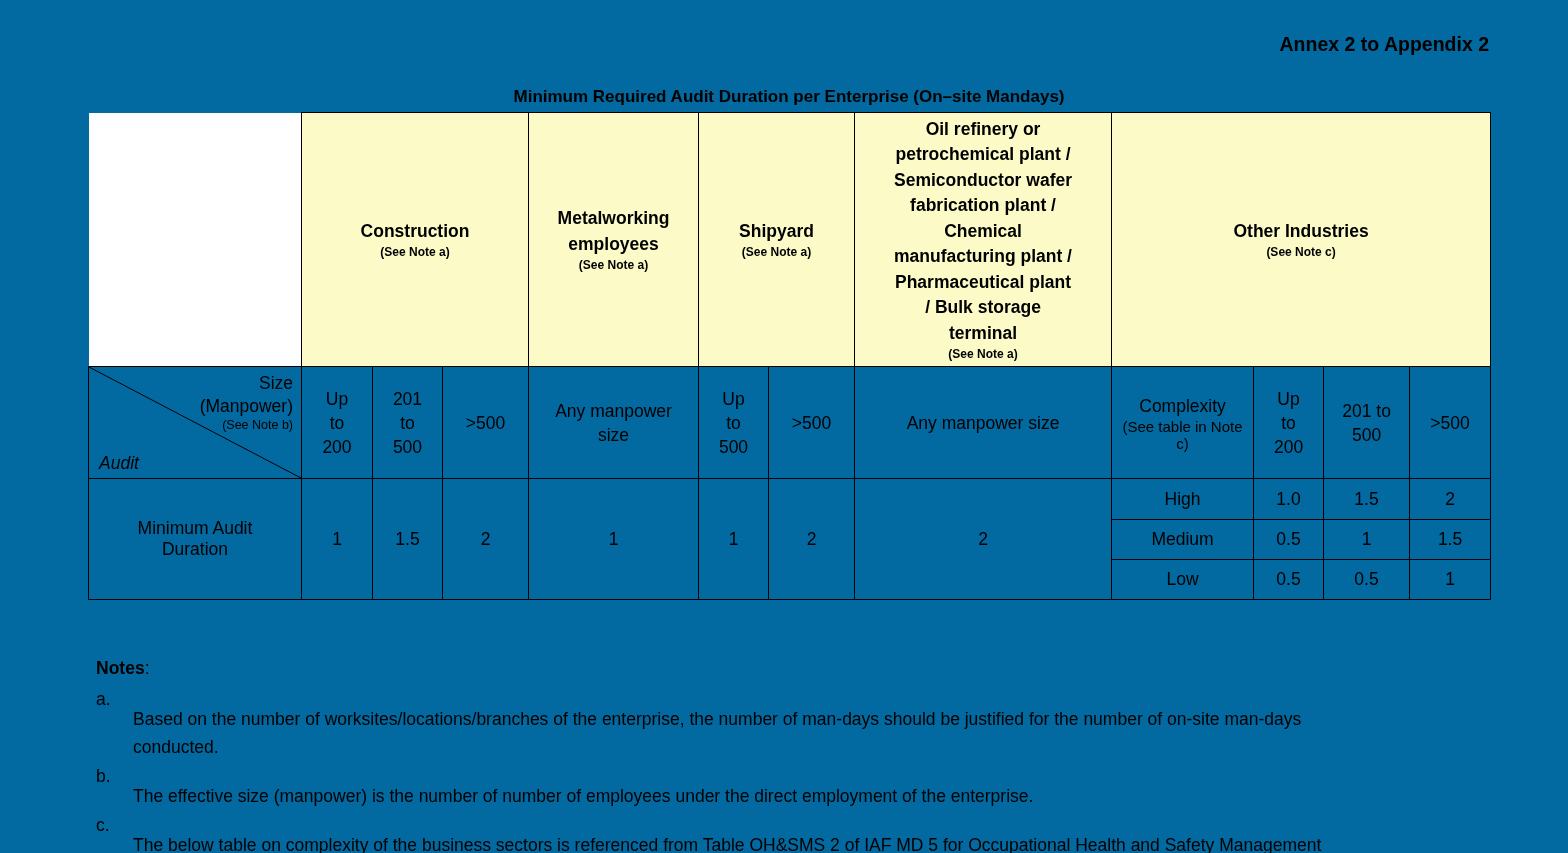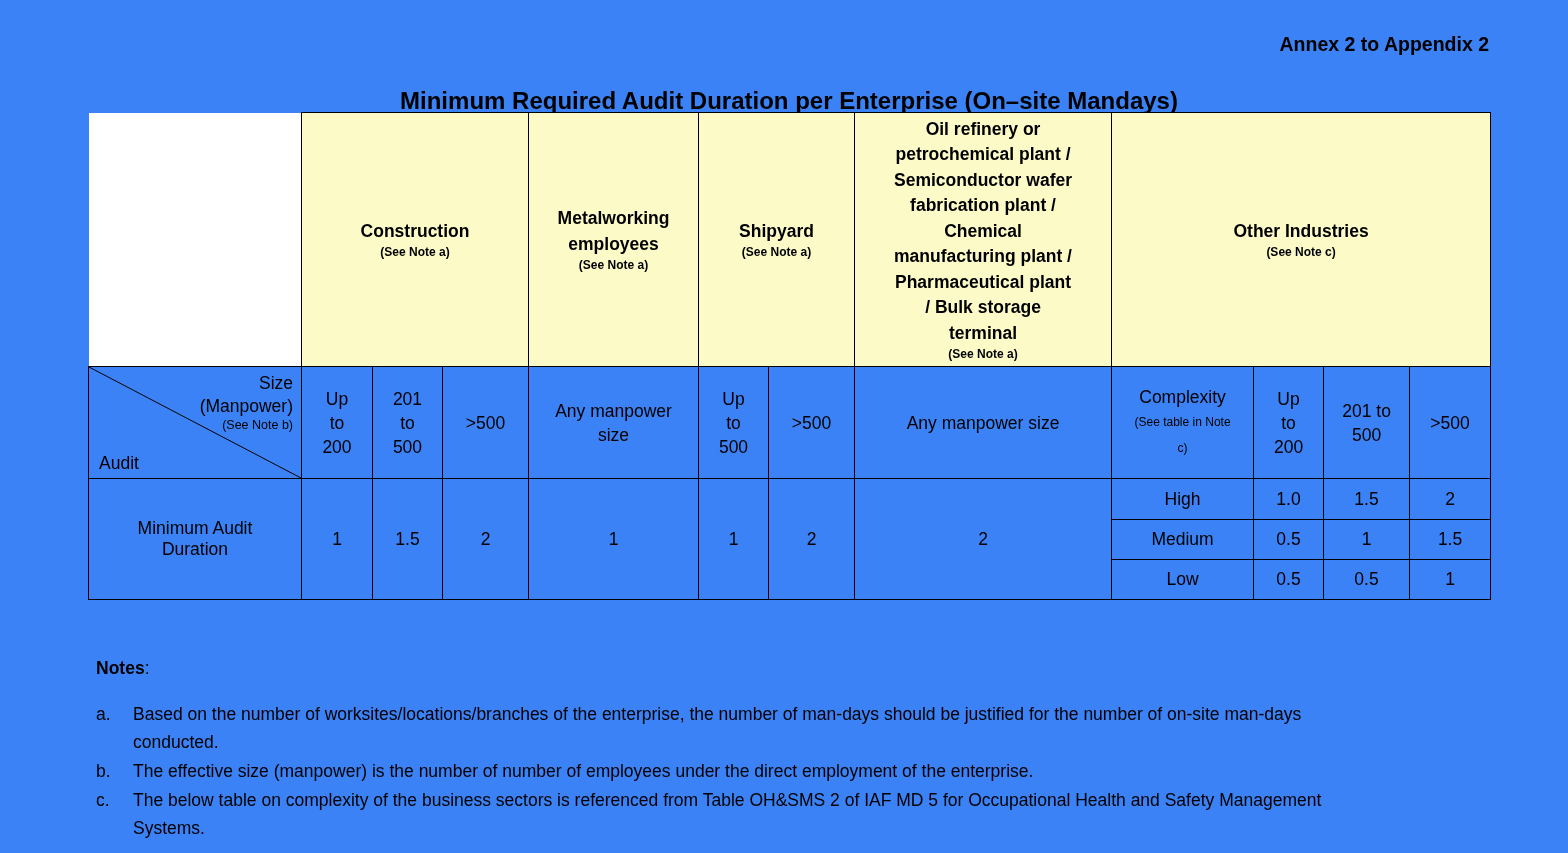--- a/index.html
+++ b/index.html
@@ -1,31 +1,31 @@
 <!DOCTYPE html>
 <html><head>
 <meta charset="utf-8">
 <style>
   * { margin:0; padding:0; box-sizing:border-box; }
   html,body { background:#fff; }
   .page {
     position:relative;
     width:1568px; height:853px;
-    background:#3b82f6;
+    background:#0369a1;
     font-family:"Liberation Sans", sans-serif;
     color:#000;
     overflow:hidden;
   }
   .annex {
     position:absolute; top:33px; right:79px;
     font-size:19.5px; font-weight:bold;
   }
   .title {
     position:absolute; top:87px; left:88px; width:1402px;
-    text-align:center; font-size:24px; font-weight:bold;
+    text-align:center; font-size:17px; font-weight:bold;
     white-space:nowrap;
   }
   table.tbl {
     position:absolute; top:112px; left:88px;
     border-collapse:collapse; table-layout:fixed;
     width:1402px;
   }
   .tbl th, .tbl td {
     border:1px solid #000;
     text-align:center; vertical-align:middle;
@@ -36,39 +36,39 @@
   .tbl .no-border { border:none; background:#fff; }
   .r-head th {
     background:#FCFBC8;
     font-weight:bold;
     line-height:25.5px;
   }
   .hdr-name { white-space:pre-line; }
   .hdr-note { font-size:12px; font-weight:bold; line-height:16px; }
   .pre { white-space:pre-line; }
   .r-size td { line-height:24px; }
-  .cx-note { font-size:12px; line-height:26px; white-space:pre-line; }
+  .cx-note { font-size:15px; line-height:17px; white-space:pre-line; }
   .corner { position:relative; padding:0; }
   .corner .diag { position:absolute; inset:0; width:100%; height:100%; display:block; }
   .corner .size-block {
     position:absolute; top:5px; right:8px; text-align:right; line-height:23px;
   }
   .corner .size-note { font-size:12.5px; line-height:15px; }
   .corner .audit-label {
-    position:absolute; bottom:4px; left:10px; line-height:22px;
+    position:absolute; bottom:4px; left:10px; line-height:22px;font-style:italic;
   }
   .notes {
     position:absolute; top:654px; left:96px; width:1412px;
     font-size:17.5px; line-height:28px;
   }
-  .notes-heading { margin-bottom:18px; }
+  .notes-heading { margin-bottom:3px; }
   .notes-heading .b { font-weight:bold; }
   .note-item { display:flex; margin-top:1px; }
   .note-label { flex:none; width:37px; }
-  .note-text { white-space:pre-line; }
+  .note-text { white-space:pre-line;margin-top:20px; }
 </style>
 </head>
 <body>
 
 <div class="page">
 
   <div class="annex">Annex 2 to Appendix 2</div>
 
   <div class="title">Minimum Required Audit Duration per Enterprise (On–site Mandays)</div>
 

